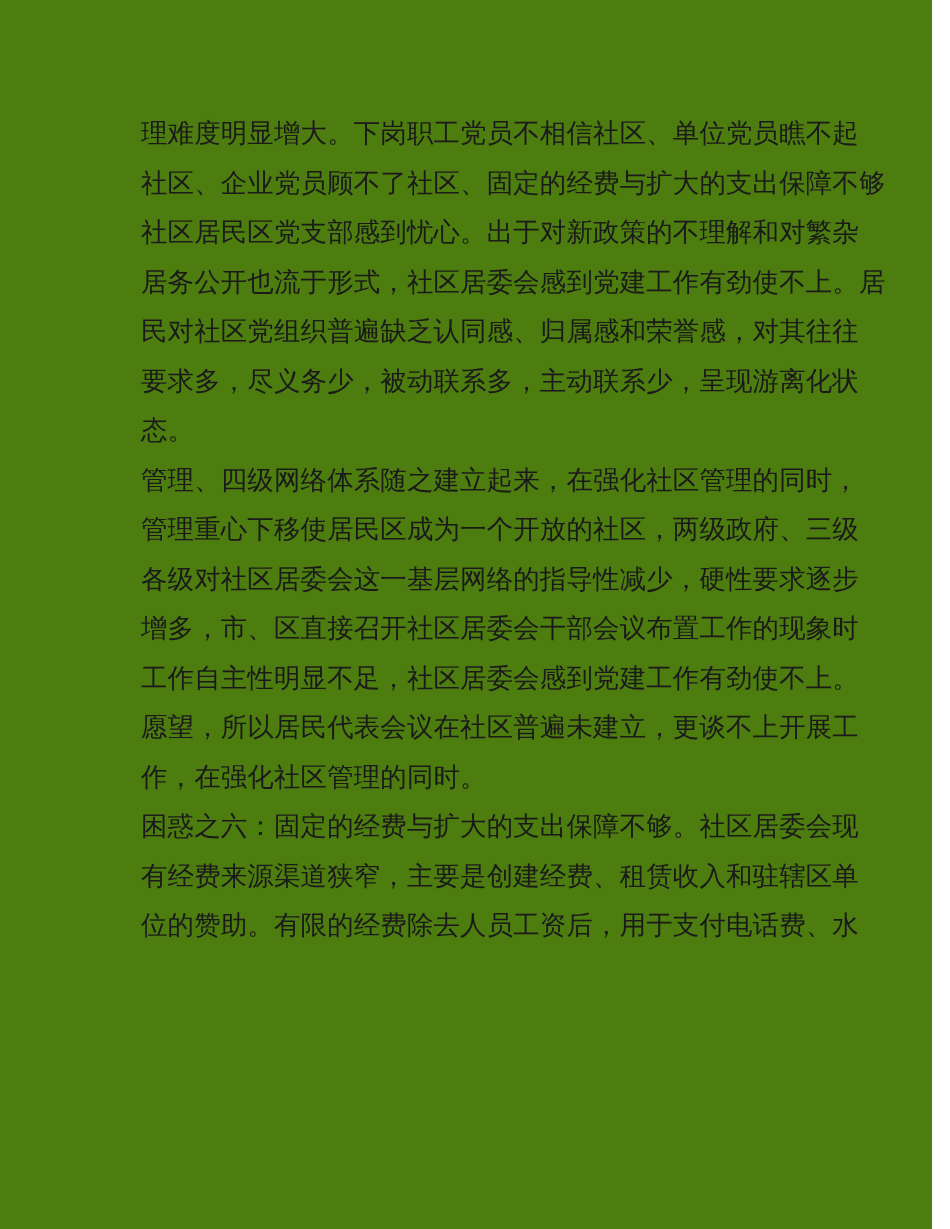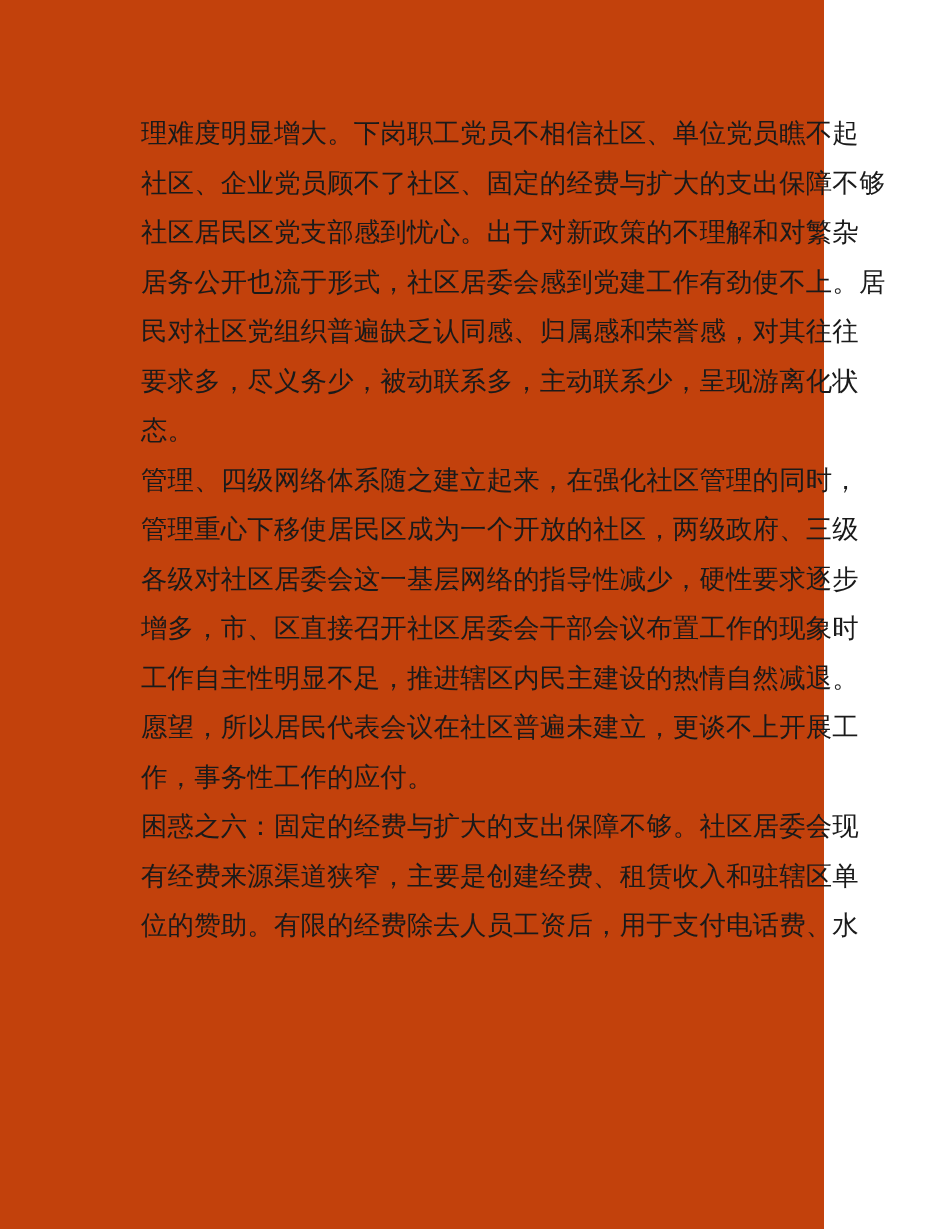--- a/index.html
+++ b/index.html
@@ -10,23 +10,23 @@
     body {
       width: 950px;
       height: 1229px;
       position: relative;
       overflow: hidden;
     }
     .page {
       position: absolute;
       left: 0;
       top: 0;
-      width: 824px;
+      width: 932px;
       height: 1229px;
-      background: #c2410c;
+      background: #4d7c0f;
     }
     .text-block {
       position: absolute;
       left: 141px;
       top: 108px;
       width: 672px;
     }
     .line {
       display: block;
       height: 49.5px;
@@ -47,20 +47,20 @@
     <span class="line">社区、企业党员顾不了社区、固定的经费与扩大的支出保障不够</span>
     <span class="line">社区居民区党支部感到忧心。出于对新政策的不理解和对繁杂</span>
     <span class="line">居务公开也流于形式，社区居委会感到党建工作有劲使不上。居</span>
     <span class="line">民对社区党组织普遍缺乏认同感、归属感和荣誉感，对其往往</span>
     <span class="line">要求多，尽义务少，被动联系多，主动联系少，呈现游离化状</span>
     <span class="line">态。</span>
     <span class="line">管理、四级网络体系随之建立起来，在强化社区管理的同时，</span>
     <span class="line">管理重心下移使居民区成为一个开放的社区，两级政府、三级</span>
     <span class="line">各级对社区居委会这一基层网络的指导性减少，硬性要求逐步</span>
     <span class="line">增多，市、区直接召开社区居委会干部会议布置工作的现象时</span>
-    <span class="line">工作自主性明显不足，推进辖区内民主建设的热情自然减退。</span>
+    <span class="line">工作自主性明显不足，社区居委会感到党建工作有劲使不上。</span>
     <span class="line">愿望，所以居民代表会议在社区普遍未建立，更谈不上开展工</span>
-    <span class="line">作，事务性工作的应付。</span>
+    <span class="line">作，在强化社区管理的同时。</span>
     <span class="line">困惑之六：固定的经费与扩大的支出保障不够。社区居委会现</span>
     <span class="line">有经费来源渠道狭窄，主要是创建经费、租赁收入和驻辖区单</span>
     <span class="line">位的赞助。有限的经费除去人员工资后，用于支付电话费、水</span>
   </div>
 </div>
 
 </body></html>

